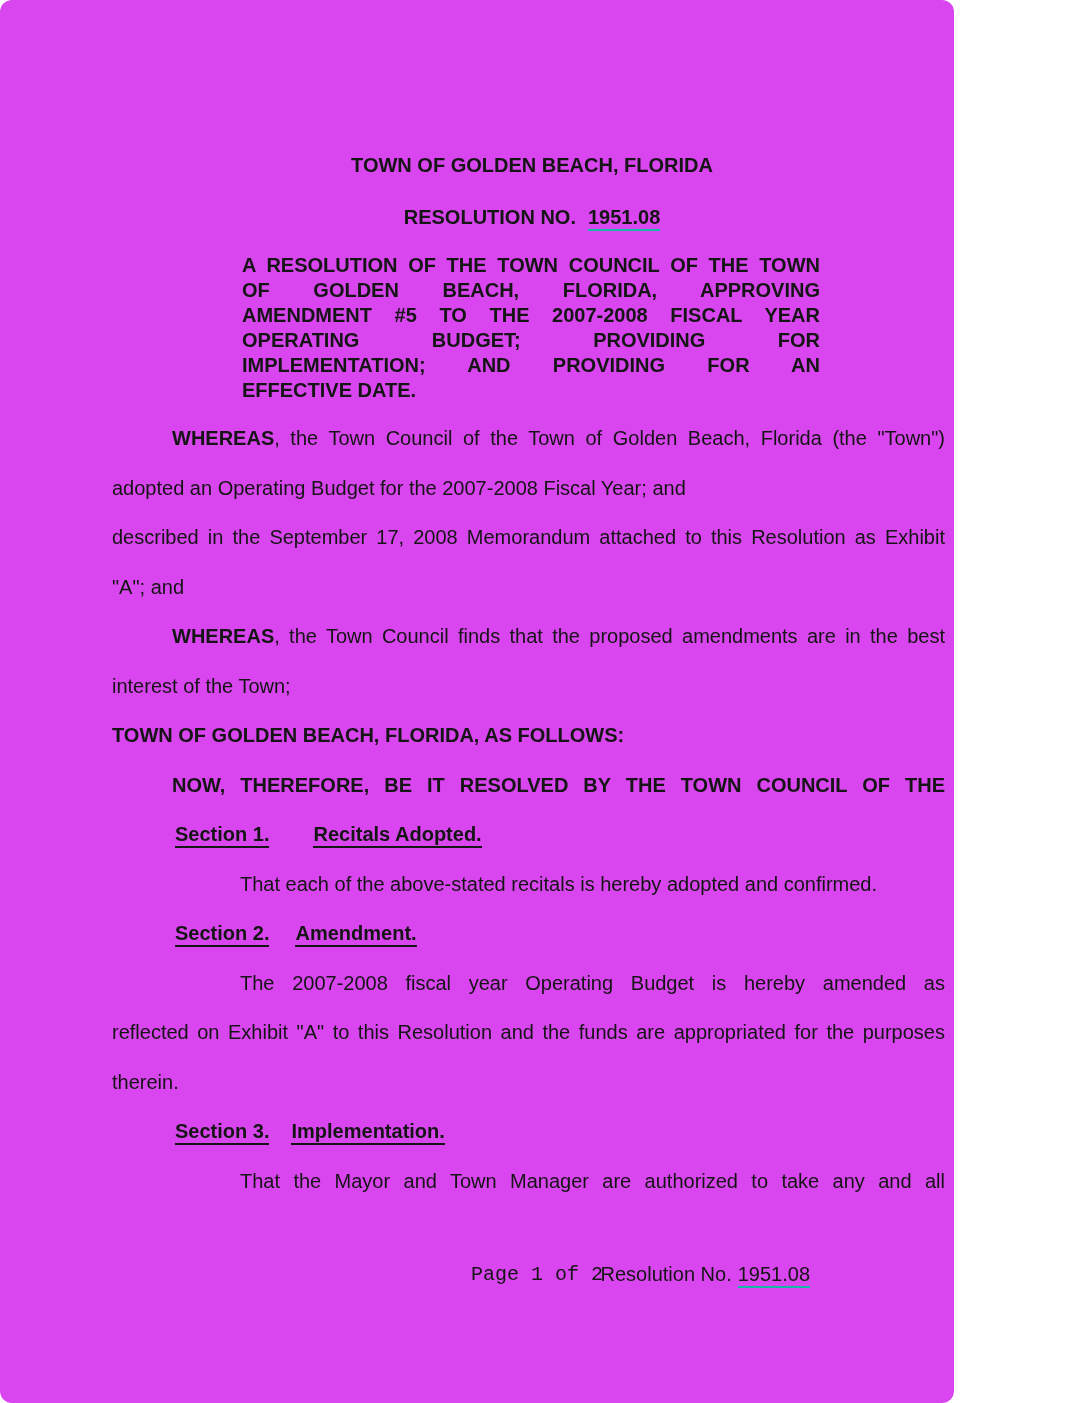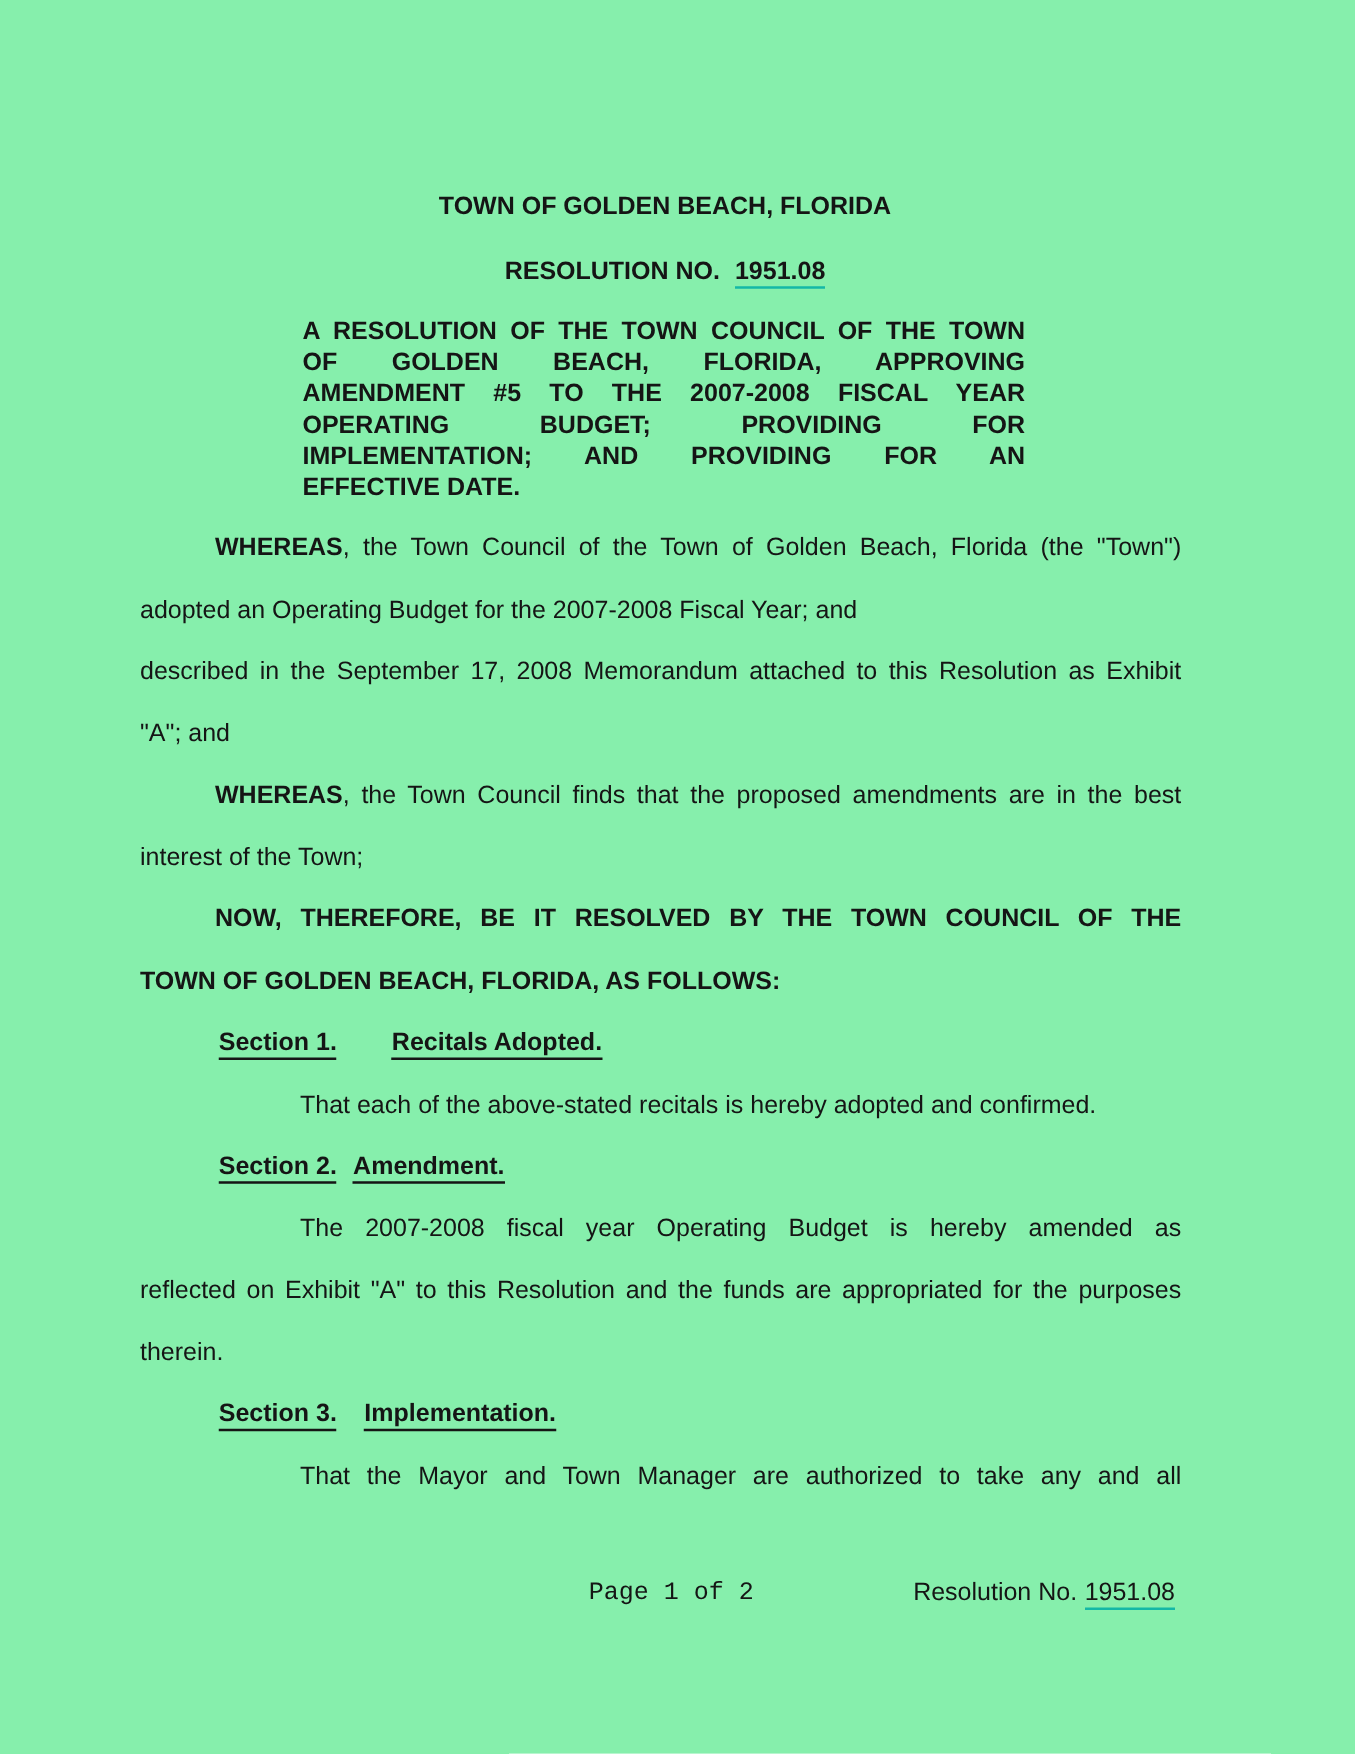--- a/index.html
+++ b/index.html
@@ -2,26 +2,27 @@
 <html><head>
 <meta charset="utf-8">
 <style>
   html, body {
     margin: 0;
     padding: 0;
     background: #ffffff;
   }
   .page {
     position: relative;
-    width: 1084px;
+    width: 954px;
     height: 1403px;
-    background: #86efac;
+    background: #d946ef;
     font-family: "Liberation Sans", "DejaVu Sans", sans-serif;
     color: #151515;
     overflow: hidden;
+    border-radius: 12px;
   }
   .abs { position: absolute; }
 
   
   .doc-header {
     left: 0;
     width: 1064px;
     text-align: center;
     font-size: 20px;
     font-weight: bold;
@@ -59,21 +60,21 @@
   .j  { text-align: justify; text-align-last: justify; }
   .i60  { text-indent: 60px; }
   .i63  { text-indent: 63px; }
   .i128 { text-indent: 128px; }
   .b { font-weight: bold; }
   .u {
     border-bottom: 2px solid #151515;
     padding-bottom: 1px;
   }
   .mr27 { margin-right: 44px; }
-  .mr13 { margin-right: 13px; }
+  .mr13 { margin-right: 26px; }
   .mr22 { margin-right: 22px; }
 
   
   .footer-page {
     top: 1263px;
     left: 471px;
     font-size: 20px;
     white-space: nowrap;
     font-family: Liberation Mono, monospace;
   }
@@ -113,22 +114,22 @@
     <div class="ln">adopted an Operating Budget for the 2007-2008 Fiscal Year; and</div>
 
     <div class="ln j">described in the September 17, 2008 Memorandum attached to this Resolution as Exhibit</div>
     <div class="ln">"A"; and</div>
 
     <div class="ln j i60">
       <span class="b">WHEREAS</span><span>, the Town Council finds that the proposed amendments are in the best</span>
     </div>
     <div class="ln">interest of the Town;</div>
 
+    <div class="ln b">TOWN OF GOLDEN BEACH, FLORIDA, AS FOLLOWS:</div>
     <div class="ln j i60 b">NOW, THEREFORE, BE IT RESOLVED BY THE TOWN COUNCIL OF THE</div>
-    <div class="ln b">TOWN OF GOLDEN BEACH, FLORIDA, AS FOLLOWS:</div>
 
     <div class="ln i63">
       <span class="b u mr27">Section 1.</span><span class="b u">Recitals Adopted.</span>
     </div>
     <div class="ln i128">That each of the above-stated recitals is hereby adopted and confirmed.</div>
 
     <div class="ln i63">
       <span class="b u mr13">Section 2.</span><span class="b u">Amendment.</span>
     </div>
     <div class="ln j i128">The 2007-2008 fiscal year Operating Budget is hereby amended as</div>

